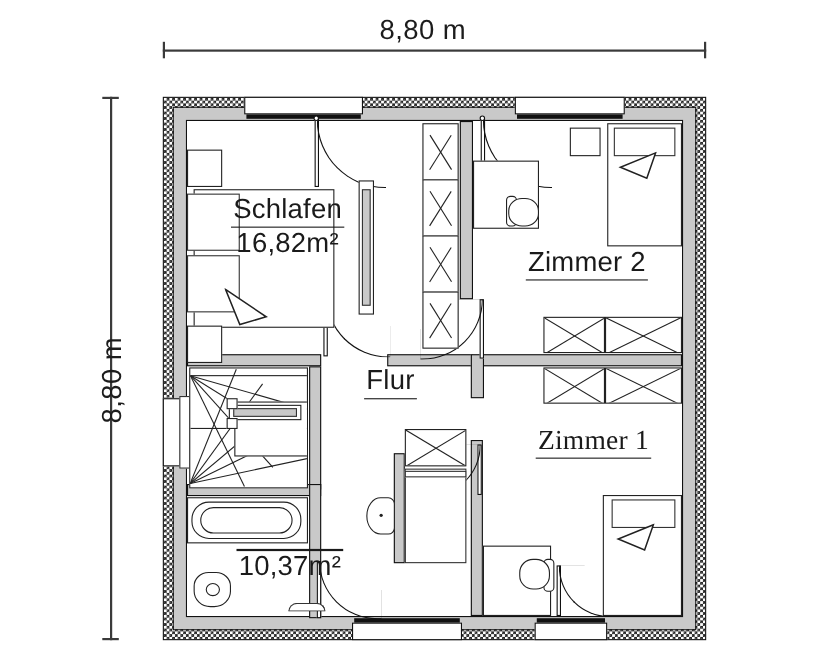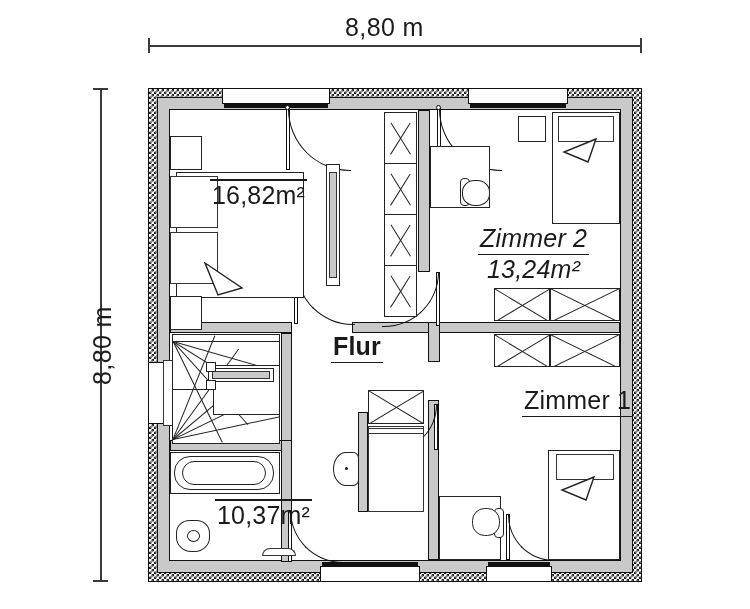--- a/index.html
+++ b/index.html
@@ -253,36 +253,36 @@
   <div class="sink-eye" style="left:187px;top:530px;width:13px;height:12px;"></div>
 
   <div class="wc" style="left:333px;top:452px;width:26px;height:34px;"></div>
   <div class="wc-dot" style="left:345px;top:467px;"></div>
   <div class="fur-thin" style="left:368px;top:426px;width:56px;height:86px;"></div>
   <div class="fur-thin" style="left:368px;top:428px;width:56px;height:6px;background:#fff;"></div>
 
   <div class="fur-thin" style="left:262px;top:548px;width:34px;height:8px;border-radius:8px 8px 0 0;"></div>
 
   <div class="rlabel" style="left:210px;top:178px;">
+    <span class="rname">Schlafen</span>
     <div class="rule"></div>
     <span class="rarea">16,82m²</span>
   </div>
 
-  <div class="rlabel" style="left:478px;top:226px;font-style:italic;">
+  <div class="rlabel" style="left:478px;top:226px;">
     <span class="rname">Zimmer 2</span>
     <div class="rule"></div>
-    <span class="rarea">13,24m²</span>
-  </div>
-
-  <div class="rlabel" style="left:522px;top:388px;">
+  </div>
+
+  <div class="rlabel" style="left:487px;top:388px;font-family:Liberation Serif, serif;">
     <span class="rname">Zimmer 1</span>
     <div class="rule"></div>
   </div>
 
-  <div class="rlabel" style="left:331px;top:334px;font-weight:bold;">
+  <div class="rlabel" style="left:331px;top:334px;">
     <span class="rname">Flur</span>
     <div class="rule"></div>
   </div>
 
   <div class="rlabel" style="left:215px;top:498px;">
     <div class="rule"></div>
     <span class="rarea">10,37m²</span>
   </div>
 
 </div>

